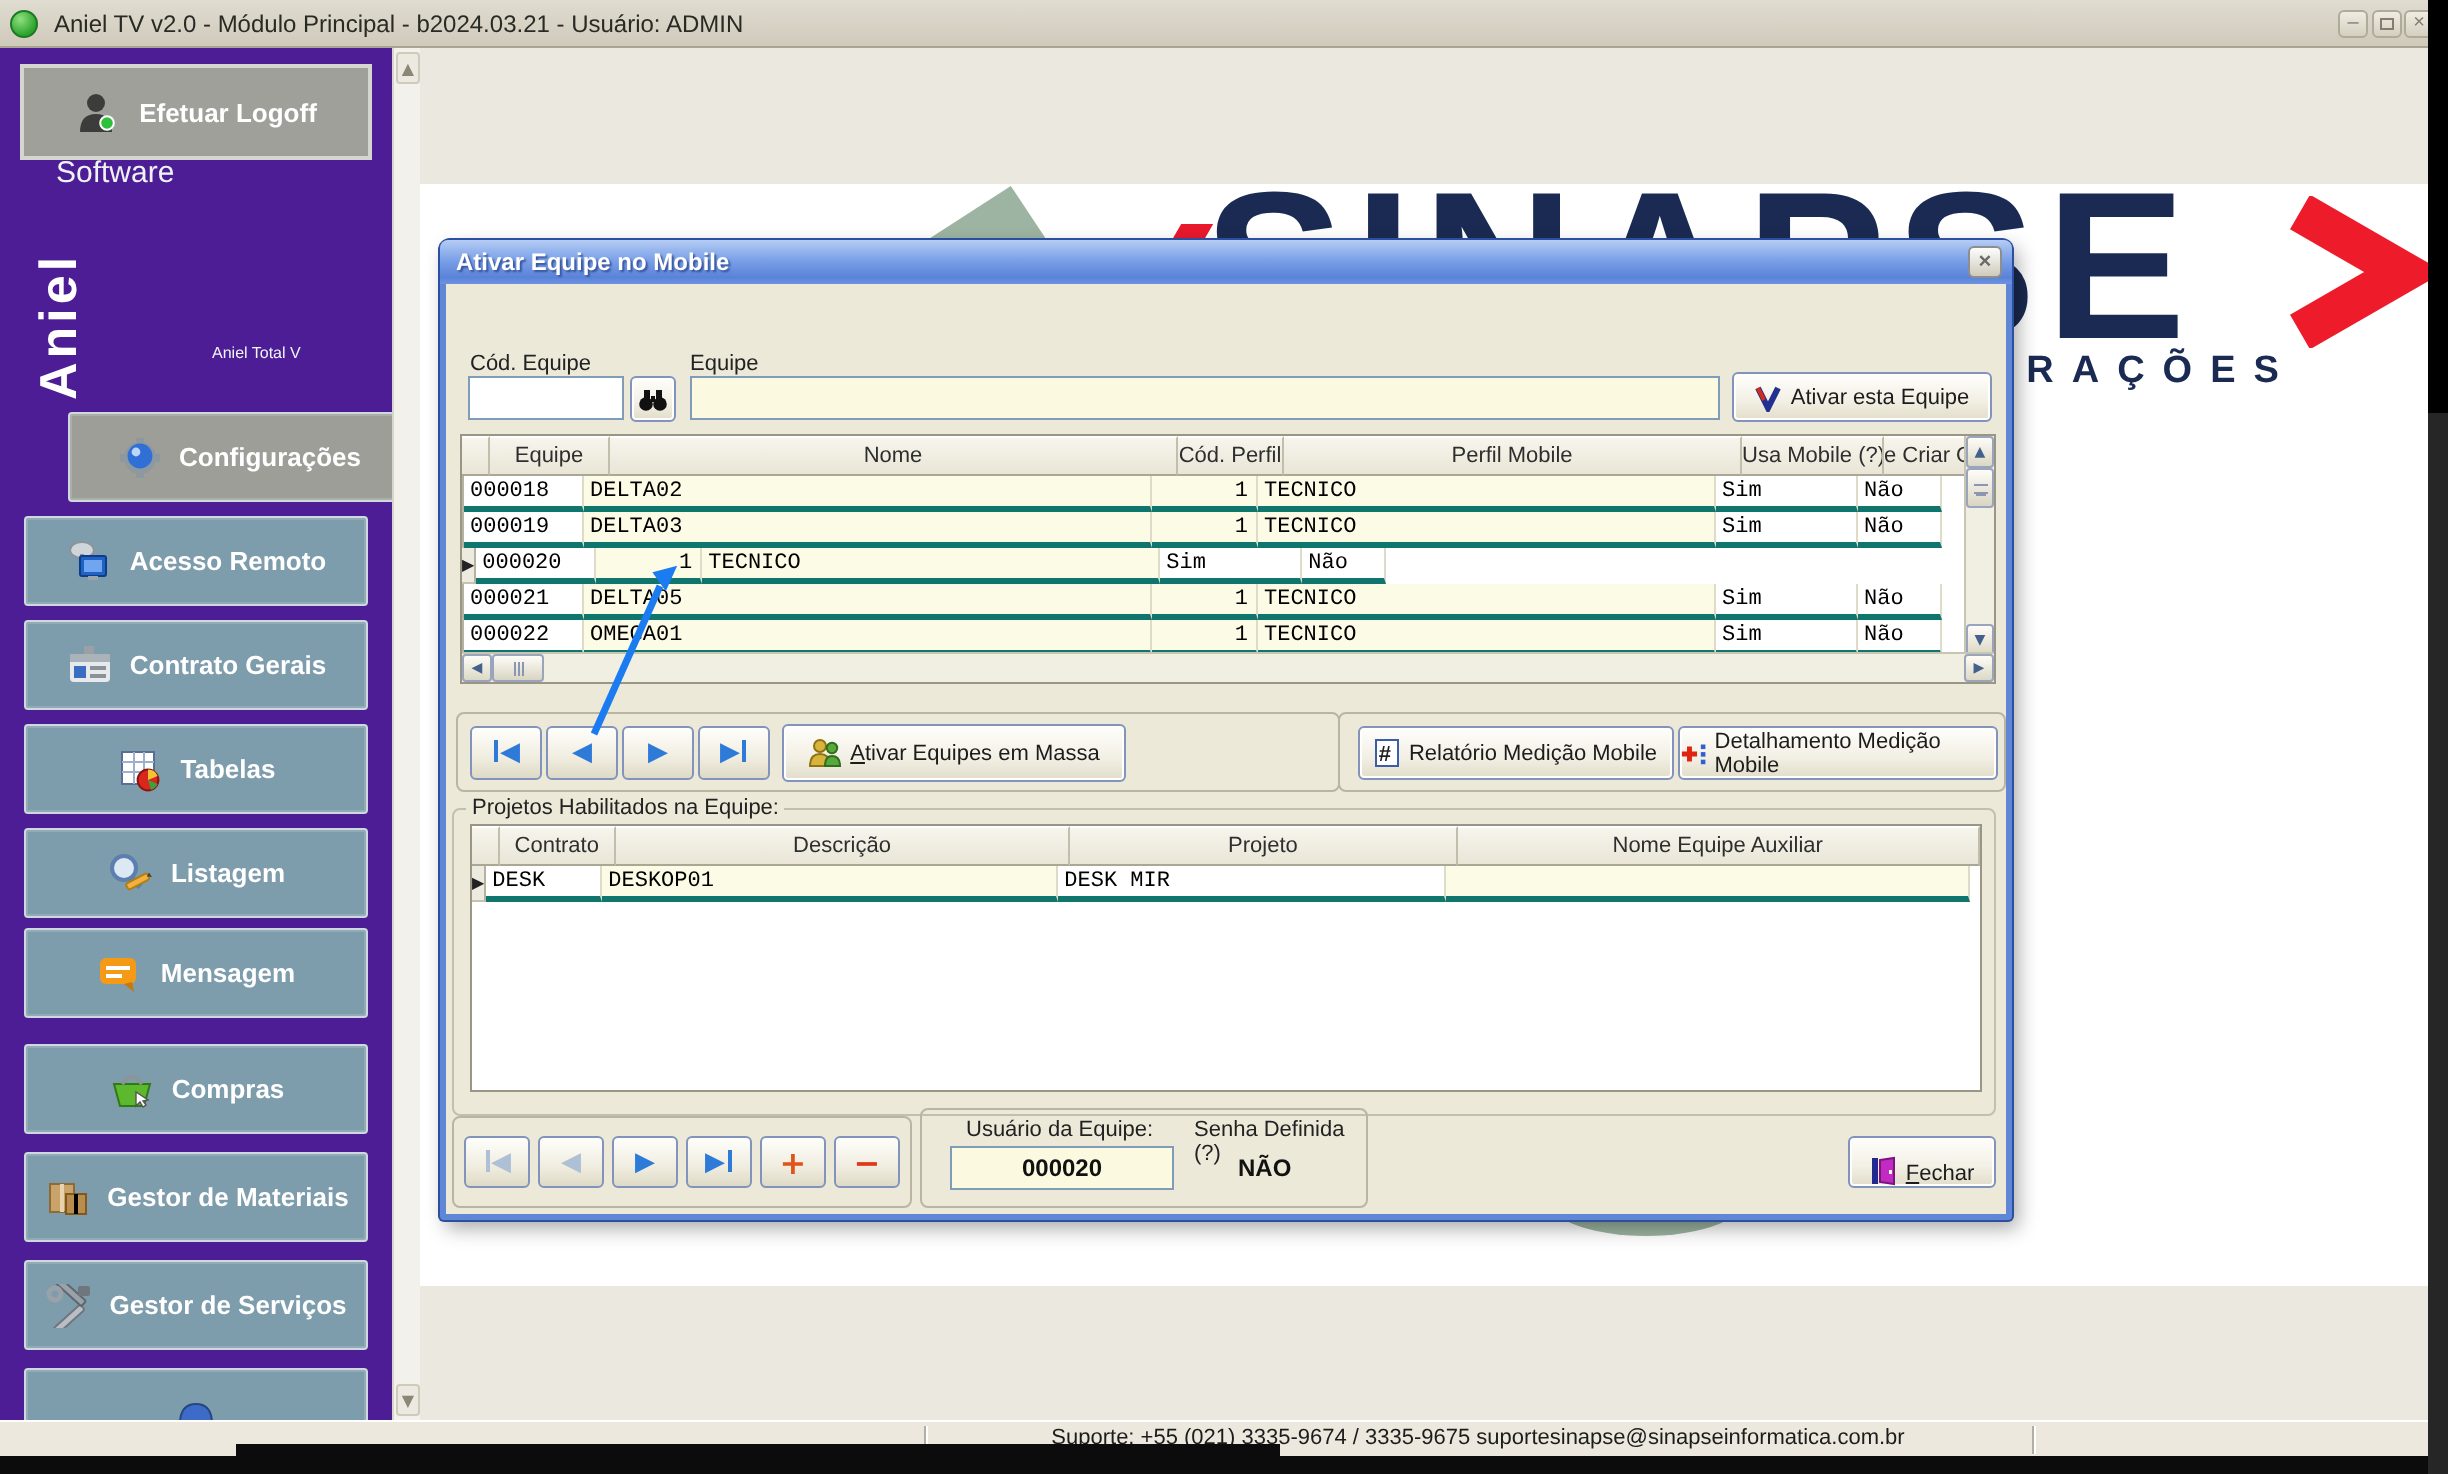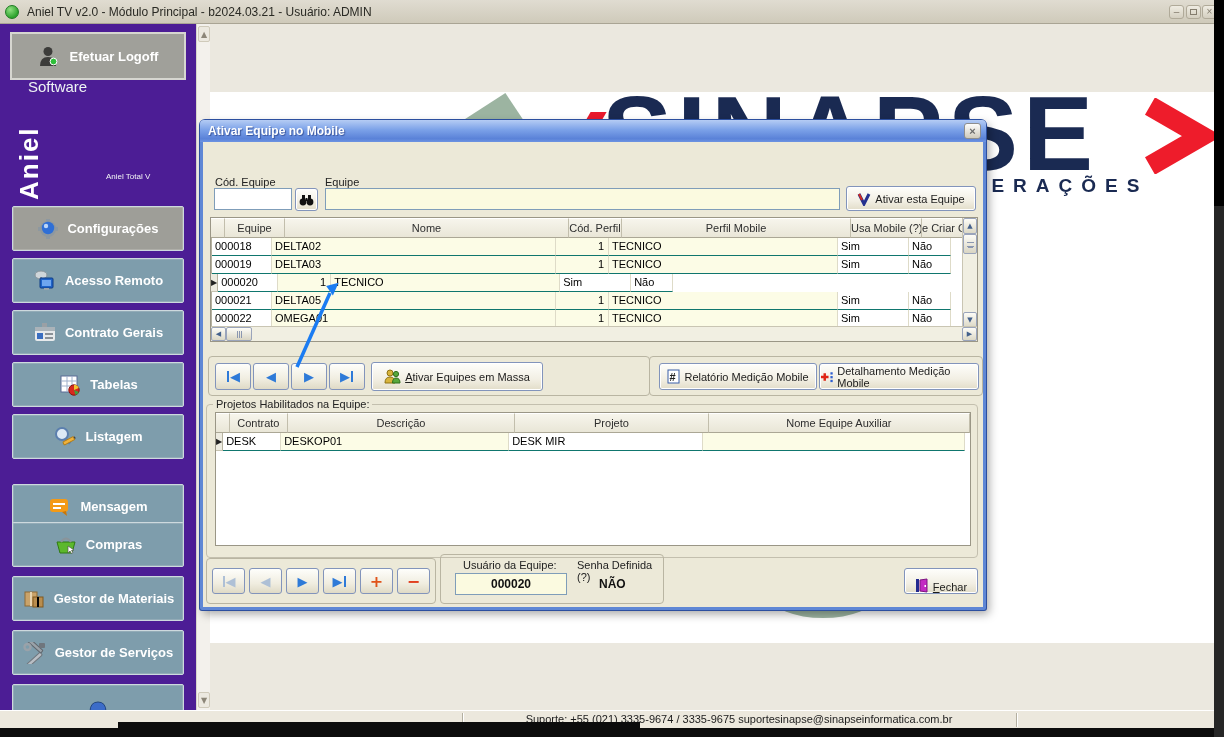--- a/index.html
+++ b/index.html
@@ -20,21 +20,21 @@
     position:absolute; top:5px; }
   .restore-glyph { display:inline-block; width:7px; height:6px; border:1px solid #847d6e; margin-top:3px; }
 
   
   .sidebar { left:0; top:24px; width:196px; height:706px; background:#4c1d95; overflow:hidden; }
   .side-btn { position:absolute; left:12px; width:172px; height:45px;
     background:#7e9dac; border:1px solid #cdd9de; border-radius:2px;
     color:#fff; font-weight:bold; font-size:13px;
     display:flex; align-items:center; justify-content:center; gap:8px; cursor:pointer;
     box-shadow:inset 0 0 0 1px #92abb7; }
-  .side-btn.gray { background:#9e9e98; box-shadow:inset 0 0 0 1px #aeaea8; }
+  .side-btn.gray { background:#9e9e98; box-shadow:inset 0 0 0 1px #aeaea8;margin-left:22px; }
   .side-btn svg { flex:0 0 auto; }
   .logoff { position:absolute; left:10px; top:8px; width:176px; height:48px;
     background:#a0a09a; border:2px solid #d6d6d0; color:#fff; font-weight:bold; font-size:13px;
     display:flex; align-items:center; justify-content:center; gap:10px; cursor:pointer; }
   .software-label { position:absolute; left:28px; top:54px; color:#eef3f4; font-size:15px; }
   .aniel-vert { position:absolute; left:14px; top:76px; height:100px; width:30px;
     writing-mode:vertical-rl; transform:rotate(180deg); color:#fff; font-size:26px; font-weight:bold;
     letter-spacing:2px; }
   .tv-big { position:absolute; left:48px; top:58px; color:#fff; font-size:66px; font-weight:900;
     letter-spacing:-4px; }
@@ -52,21 +52,21 @@
   .operacoes-word { position:absolute; left:946px; top:175px; z-index:2;
     font-size:19px; font-weight:bold; letter-spacing:9px; color:#1a2a52; white-space:nowrap; }
   .red-frag { position:absolute; left:588px; top:112px; width:16px; height:9px; background:#e8192c;
     transform:skewX(-30deg); z-index:2; }
   .teal-tri { position:absolute; left:462px; top:93px; width:62px; height:28px; background:#9cb4a1;
     clip-path:polygon(70% 0, 100% 100%, 0 100%); z-index:2; }
   .teal-arc { position:absolute; left:771px; top:576px; width:104px; height:42px; background:#9cb4a1;
     border-radius:50%; z-index:2; }
 
   
-  .dialog { left:200px; top:120px; width:786px; height:490px; background:#5f87d5;
+  .dialog { left:220px; top:120px; width:786px; height:490px; background:#5f87d5;
     border-radius:5px 5px 2px 2px; z-index:10;
     box-shadow:0 0 0 1px #2c4f9f, 3px 4px 10px rgba(0,0,0,.35); }
   .dlg-title { position:absolute; left:0; top:0; width:786px; height:22px; border-radius:4px 4px 0 0;
     background:linear-gradient(#b5ccf4 0%, #7ba1e8 45%, #5a82d8 85%, #6d94e2 100%);
     display:flex; align-items:center; color:#fff; font-size:12px; font-weight:bold;
     padding-left:8px; text-shadow:1px 1px 1px #38549c; }
   .dlg-close { position:absolute; right:5px; top:3px; width:17px; height:16px; border-radius:3px;
     background:linear-gradient(#fdfdfc,#cfcabc); border:1px solid #8e8e8e; color:#6a6a6a;
     font-size:11px; font-weight:bold; text-align:center; line-height:14px; cursor:pointer; }
   .dlg-body { position:absolute; left:3px; top:22px; width:780px; height:465px; background:#ece9d8; }
@@ -77,22 +77,22 @@
   .tb.yellow { background:#fbfae0; }
   .xp-btn { position:absolute; background:linear-gradient(#fefefb,#f2efe4 60%,#e2ddc9);
     border:1px solid #8294bb; border-radius:3px; font-size:11px; color:#1c1c1c;
     display:flex; align-items:center; justify-content:center; gap:4px; cursor:pointer;
     box-shadow:inset 0 0 0 1px #fff; }
   .accel::first-letter { text-decoration:underline; }
 
   
   .grid { position:absolute; background:#fff; border:1px solid #9a9686; }
   .grow { display:flex; }
-  .gcell { border-right:1px solid #dedbc8; border-bottom:1px solid #0f766e; font-size:11px;
-    height:18px; line-height:17px; padding-left:3px; overflow:hidden; white-space:nowrap; }
+  .gcell { border-right:1px solid #dedbc8; border-bottom:3px solid #0f766e; font-size:11px;
+    height:18px; line-height:17px; padding-left:3px; overflow:hidden; white-space:nowrap;font-family:Liberation Mono, monospace; }
   .ghead { background:linear-gradient(#f7f5ec,#e9e6d7); border-right:1px solid #c2beac;
     border-bottom:1px solid #aba795; border-top:1px solid #fff; height:20px; line-height:19px;
     font-size:11px; color:#2e2e2e; text-align:center; padding:0; overflow:hidden; white-space:nowrap; }
   .ind { background:#edebe0; border-right:1px solid #b6b2a0; border-bottom:1px solid #c6c2b0;
     text-align:center; padding:0; font-size:8px; color:#222; line-height:18px;
     font-family:"DejaVu Sans",sans-serif; }
   .c0{width:14px}.c1{width:60px}.c2{width:284px}.c3{width:53px}.c4{width:229px}.c5{width:71px}.c6{width:42px}
   .p0{width:14px}.p1{width:58px}.p2{width:228px}.p3{width:194px}.p4{width:262px}
   .cell-y { background:#fcfce6; }
   .cell-w { background:#fff; }
@@ -228,21 +228,21 @@
   </div>
   <div class="side-btn" style="top:390px;">
     <svg width="24" height="22" viewBox="0 0 24 22">
       <circle cx="9" cy="8" r="6" fill="#dce9f5" stroke="#5b7fae" stroke-width="2"></circle>
       <rect x="13" y="12" width="3" height="7" transform="rotate(-45 14 15)" fill="#5b7fae"></rect>
       <rect x="10" y="13" width="12" height="3.4" rx="1" transform="rotate(-28 16 15)" fill="#f0b23c" stroke="#b27d17"></rect>
       <path d="M21.5 10.3 L23 12.5 L20.4 12.3 Z" fill="#444"></path>
     </svg>
     <span>Listagem</span>
   </div>
-  <div class="side-btn" style="top:460px;">
+  <div class="side-btn" style="top:440px;">
     <svg width="24" height="22" viewBox="0 0 24 22">
       <rect x="2" y="3" width="18" height="13" rx="3" fill="#f49a16"></rect>
       <path d="M14 16 L19 20 L18 15 Z" fill="#c87708"></path>
       <rect x="5" y="7" width="12" height="2" fill="#fff"></rect>
       <rect x="5" y="11" width="8" height="2" fill="#fff"></rect>
     </svg>
     <span>Mensagem</span>
   </div>
   <div class="side-btn" style="top:498px;">
     <svg width="24" height="22" viewBox="0 0 24 22">

